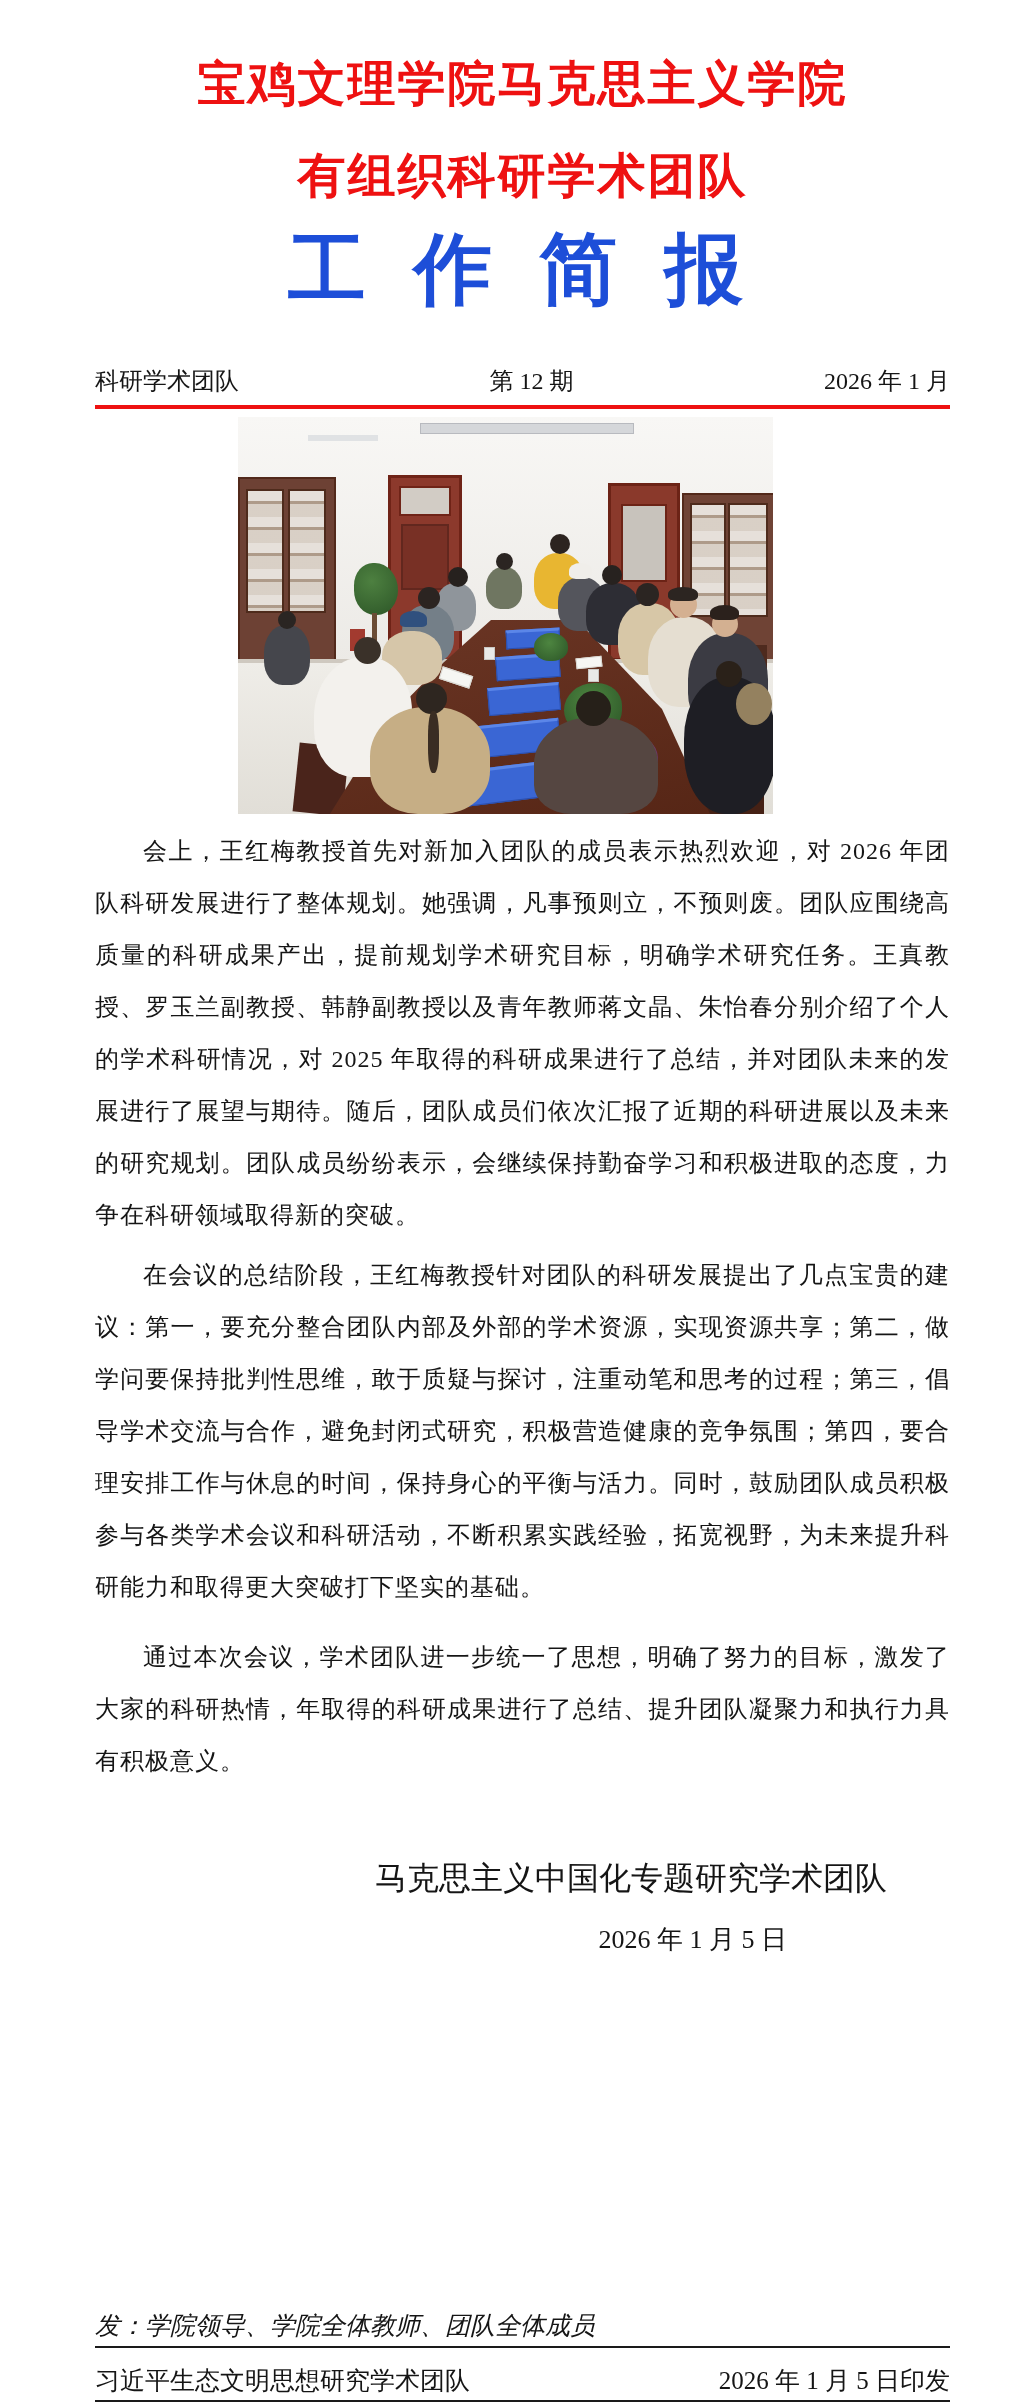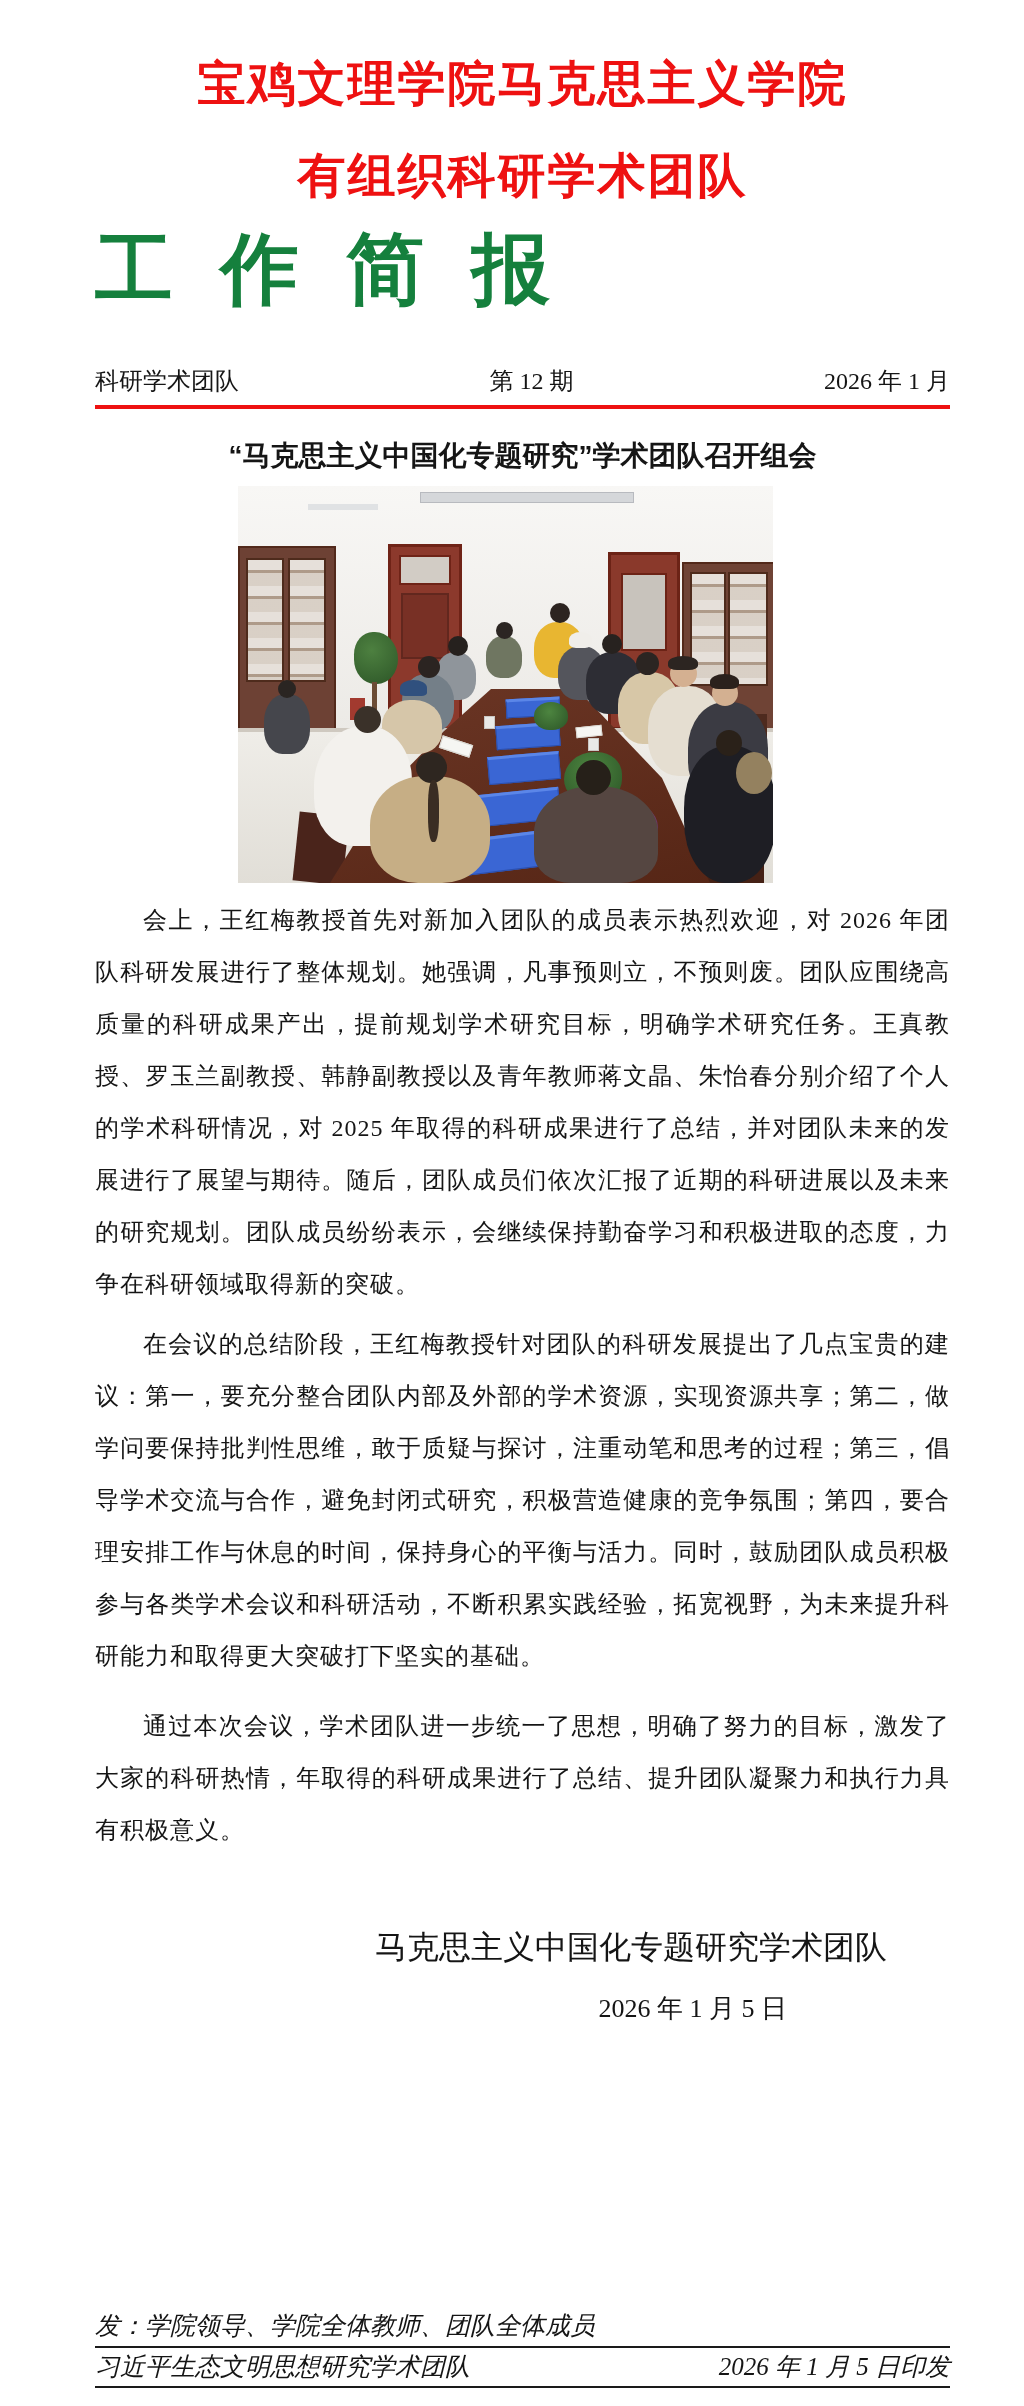--- a/index.html
+++ b/index.html
@@ -5,43 +5,43 @@
   html,body{margin:0;padding:0;background:#ffffff;}
   .page{position:relative;width:1015px;height:2406px;background:#ffffff;overflow:hidden;
         font-family:"Liberation Serif","DejaVu Serif",serif;color:#151515;}
   .content{position:absolute;left:95px;top:0;width:855px;}
 
   
   .org-line{margin-top:40px;text-align:center;color:#ee1111;font-weight:bold;
             font-family:"Liberation Sans","DejaVu Sans",sans-serif;
             font-size:48px;line-height:52px;letter-spacing:2px;}
   .org-line.first{margin-top:58px;}
-  .bulletin-title{margin-top:24px;text-align:left;color:#15803d;font-weight:bold;
+  .bulletin-title{margin-top:24px;text-align:center;color:#1d4ed8;font-weight:bold;
             font-size:78px;line-height:88px;letter-spacing:0.18em;}
   .issue-row{margin-top:52px;display:flex;justify-content:space-between;align-items:flex-end;
             font-size:24px;line-height:30px;padding-bottom:9px;border-bottom:4px solid #ee1111;}
 
   
   .headline{margin-top:25px;text-align:center;font-weight:bold;
             font-family:"Liberation Sans","DejaVu Sans",sans-serif;
             font-size:28px;line-height:44px;}
   .article p{margin:0 0 8px 0;font-size:24px;line-height:52px;text-align:justify;
             text-indent:48px;letter-spacing:1px;}
   .article p.first{margin-top:11px;}
   .article p.para-4{margin-top:18px;}
 
   
   .sig-team{margin-top:70px;text-align:right;padding-right:63px;font-size:32px;line-height:42px;}
   .sig-date{margin-top:20px;text-align:right;padding-right:163px;font-size:26px;line-height:42px;}
 
   
   .footer{position:absolute;left:95px;width:855px;top:2306px;font-size:25px;}
   .f-line-a{line-height:40px;border-bottom:2px solid #1a1a1a;font-style:italic;}
-  .f-line-b{display:flex;justify-content:space-between;line-height:38px;
-            border-bottom:2px solid #1a1a1a;font-style:italic;}
+  .f-line-b{display:flex;justify-content:space-between;margin-top:14px;line-height:38px;
+            border-bottom:2px solid #1a1a1a;}
 
   
   figure.photo-wrap{margin:8px 0 11px 143px;padding:0;}
   .photo{position:relative;width:535px;height:397px;overflow:hidden;background:#f1efec;}
   .ab{position:absolute;}
   .ph-wall{left:0;top:0;width:535px;height:246px;background:linear-gradient(#f8f7f5,#ecEAe6);}
   .ph-light{left:182px;top:6px;width:212px;height:9px;background:#d5d7da;border:1px solid #b8babf;}
   .ph-light2{left:70px;top:18px;width:70px;height:6px;background:#e0e2e4;}
   .ph-cab-l{left:0;top:60px;width:94px;height:188px;background:#6d4134;border:2px solid #52291b;}
   .ph-glass{background:#d9d0c6;border:2px solid #4e2b1c;
@@ -137,21 +137,20 @@
     <div class="org-line">有组织科研学术团队</div>
     <div class="bulletin-title">工 作 简 报</div>
 
     <div class="issue-row">
       <span>科研学术团队</span>
       <span>第 12 期</span>
       <span>2026 年 1 月</span>
     </div>
 
     <div class="article">
-      <div class="headline">“马克思主义中国化专题研究”学术团队召开组会</div>
 
 
       <figure class="photo-wrap">
         <div class="photo">
           <div class="ab ph-wall"></div>
           <div class="ab ph-light"></div>
           <div class="ab ph-light2"></div>
           <div class="ab ph-cab-l"></div>
           <div class="ab ph-glass ph-gl1"></div>
           <div class="ab ph-glass ph-gl2"></div>

